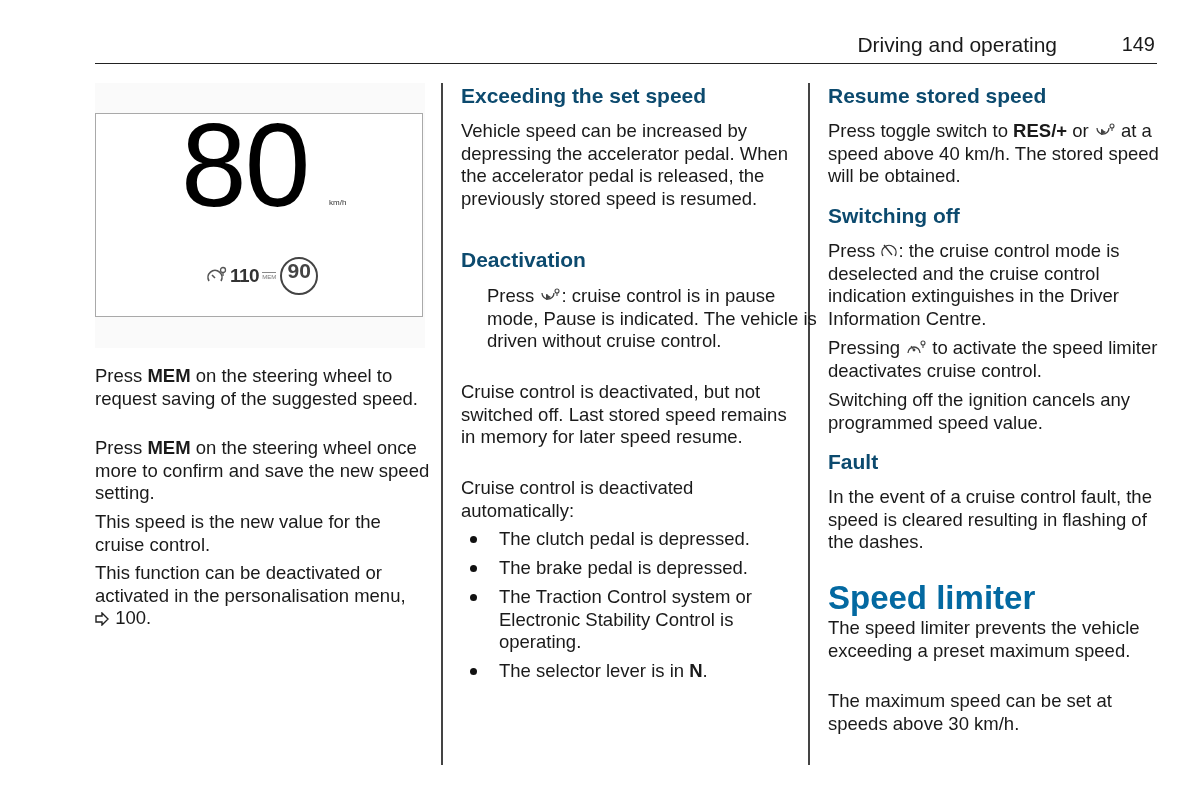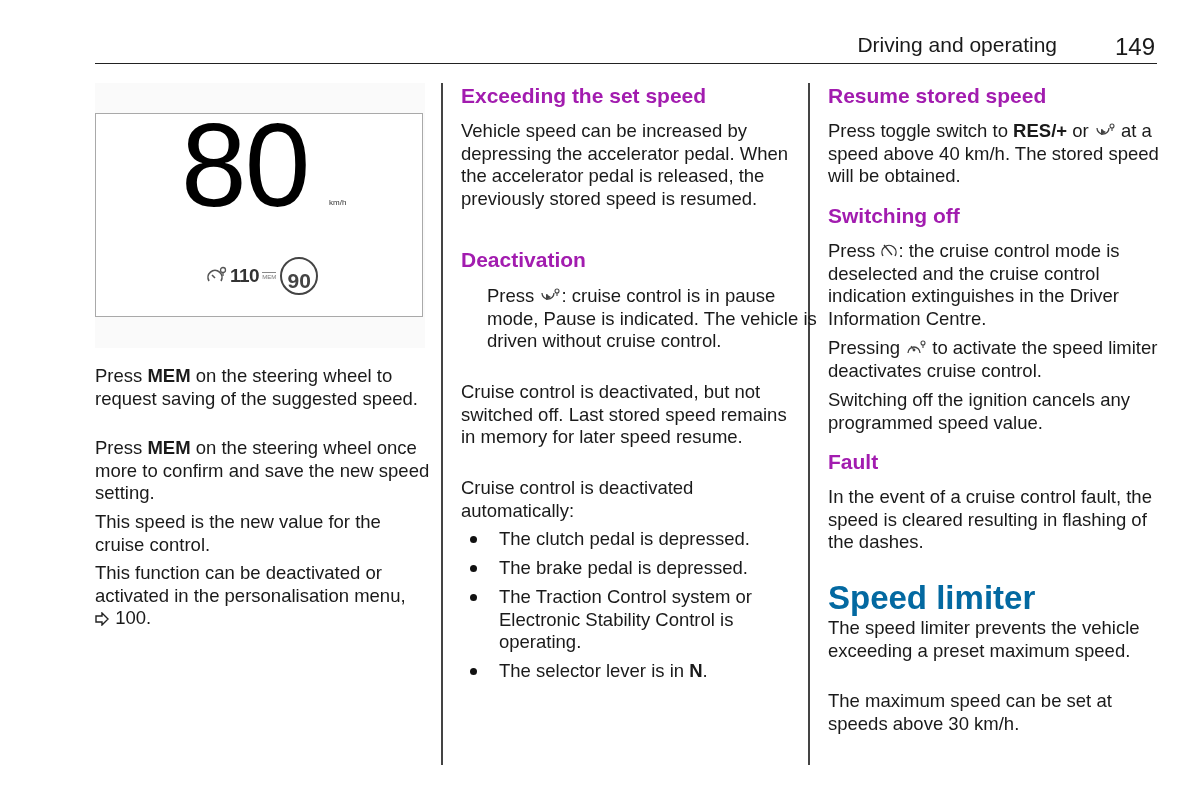--- a/index.html
+++ b/index.html
@@ -8,21 +8,21 @@
       font-family: "Liberation Sans", sans-serif; color: #1a1a1a;
     }
     .header {
       position: absolute; left: 95px; top: 30px; width: 1062px; height: 33px;
       border-bottom: 1.5px solid #222;
     }
     .header-title {
       position: absolute; right: 100px; top: 3px; font-size: 21px; color: #1a1a1a;
     }
     .header-page {
-      position: absolute; right: 2px; top: 3px; font-size: 24px; color: #1a1a1a; margin-left: 8px;
+      position: absolute; right: 2px; top: 3px; font-size: 20px; color: #1a1a1a; margin-left: 8px;
     }
     .divider { position: absolute; top: 83px; width: 1.5px; height: 682px; background: #444; }
     .divider.d1 { left: 441px; }
     .divider.d2 { left: 808px; }
 
     .figure-bg {
       position: absolute; left: 95px; top: 83px; width: 330px; height: 265px;
       background: #fafafa;
     }
     .figure-box {
@@ -39,28 +39,28 @@
     }
     .status-row {
       position: absolute; left: 110px; top: 142px; height: 40px; display: flex; align-items: center;
     }
     .limiter-icon { width: 22px; height: 20px; }
     .set-speed { font-size: 19px; font-weight: bold; color: #333; margin-left: 2px; letter-spacing: -0.5px; }
     .mem-label { font-size: 6px; color: #777; margin-left: 3px; line-height: 7px; text-align: center; }
     .mem-label .bar { display: block; width: 14px; height: 1px; background: #888; margin: 0 auto 1px; }
     .sign-circle {
       width: 38px; height: 38px; border: 2px solid #444; border-radius: 50%;
-      display: flex; align-items: flex-end; justify-content: center; margin-left: 4px;
+      display: flex; align-items: flex-start; justify-content: center; margin-left: 4px;
       font-size: 21px; font-weight: bold; color: #444; box-sizing: border-box;
     }
 
     .p {
       position: absolute; font-size: 18.5px; line-height: 22.5px; color: #1a1a1a; margin: 0;
     }
-    .h2 { position: absolute; font-size: 21px; color: #a21caf; margin: 0; }
+    .h2 { position: absolute; font-size: 21px; color: #0c4a6e; margin: 0; }
     .h1 { position: absolute; font-size: 33px; color: #0369a1; margin: 0; }
     b { font-weight: bold; }
     .ico { display: inline-block; vertical-align: -2px; }
     .bullet-list { position: absolute; margin: 0; padding: 0; list-style: none; }
     .bullet-list li {
       position: relative; padding-left: 38px; font-size: 18.5px; line-height: 22.5px; margin-bottom: 6.5px;
     }
     .bullet-list li::before {
       content: ""; position: absolute; left: 9px; top: 8px; width: 7px; height: 7px; border-radius: 50%; background: #111;
     }

